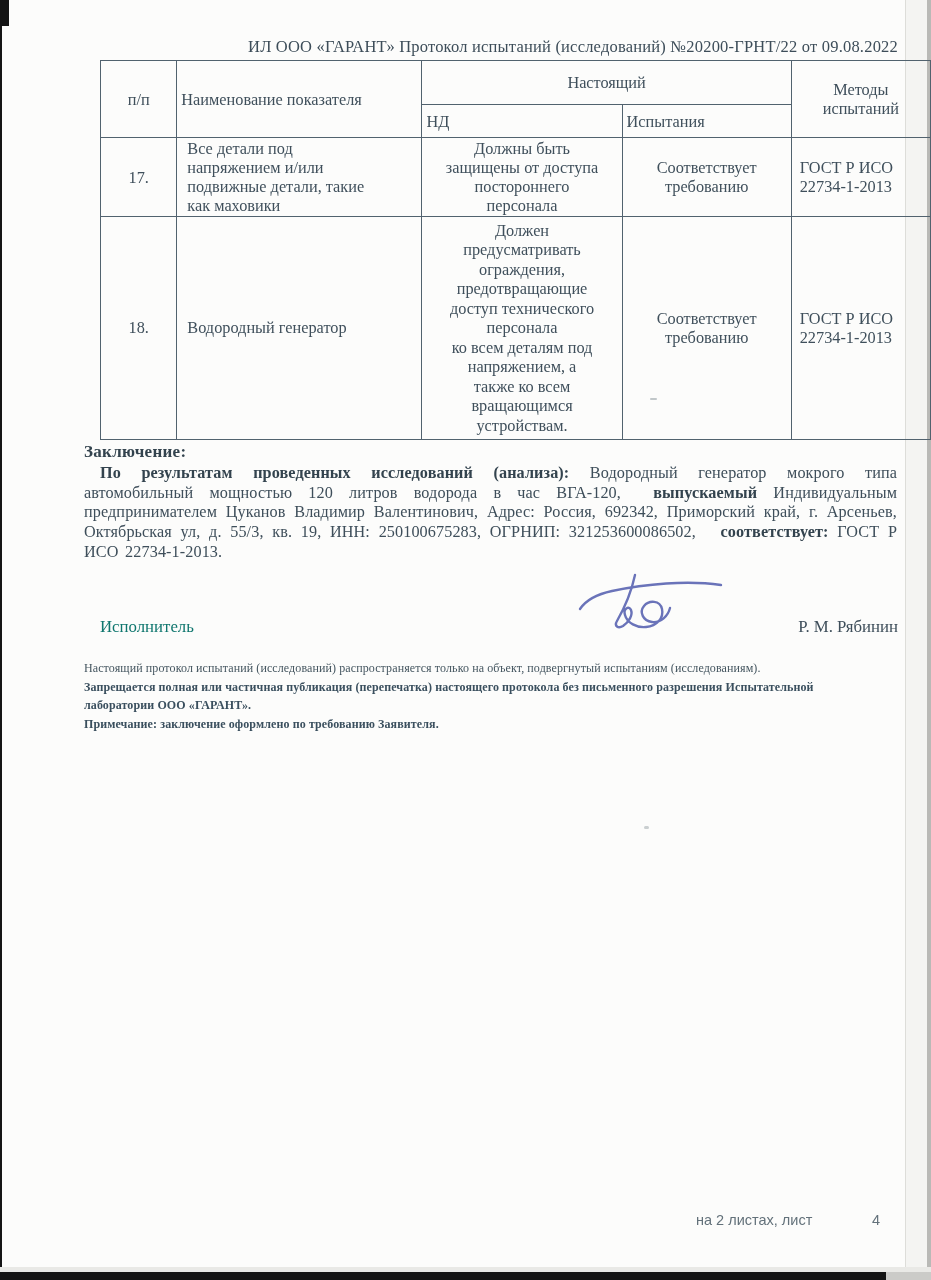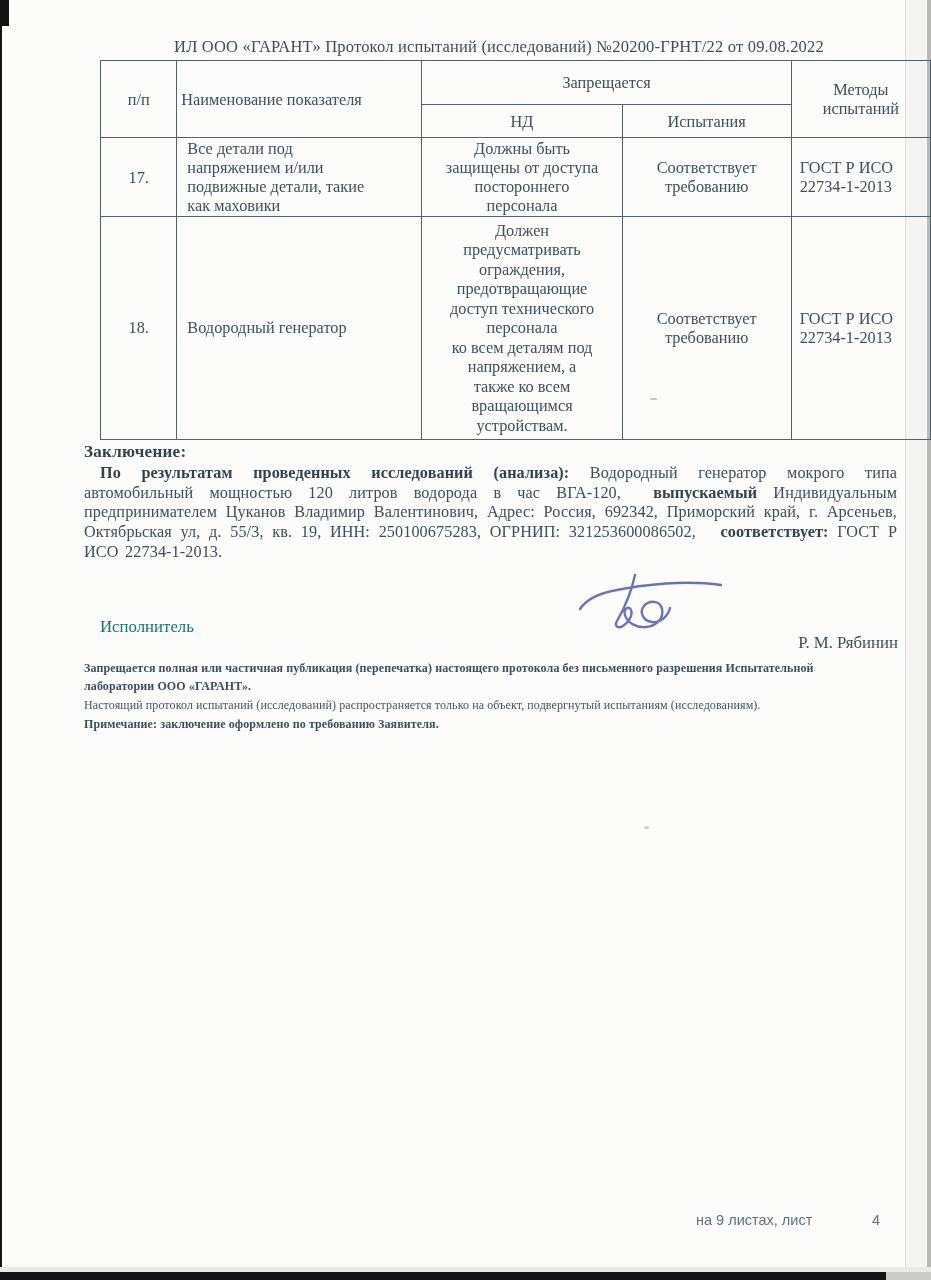--- a/index.html
+++ b/index.html
@@ -18,21 +18,21 @@
   .edge-right-dark { position:absolute; right:0; top:0; width:4px; height:100%; background:#b9b9b6; }
   .bottom-light { position:absolute; left:0; bottom:8px; width:100%; height:5px; background:#e9e9e6; }
   .bottom-dark { position:absolute; left:0; bottom:0; width:886px; height:8px; background:#141414; }
   .bottom-gray { position:absolute; left:886px; bottom:0; width:45px; height:8px; background:#cbcbc8; }
   .speck1 { position:absolute; left:650px; top:398px; width:7px; height:2px; background:#8f9aa0; opacity:.55; border-radius:2px; }
   .speck2 { position:absolute; left:644px; top:826px; width:5px; height:3px; background:#98a2a6; opacity:.5; border-radius:2px; }
 
   
   .doc-title {
     position:absolute; top:37px; left:100px; width:798px;
-    text-align:center; font-size:16.5px; letter-spacing:.2px;
+    text-align:right; font-size:16.5px; letter-spacing:.2px;
     color:#3d4d59; white-space:nowrap;
   }
 
   
   table.results {
     position:absolute; top:60px; left:100px;
     border-collapse:collapse; table-layout:fixed;
     font-size:16.3px; color:#3f4f5b;
   }
   table.results th, table.results td {
@@ -40,37 +40,37 @@
     font-weight:normal; vertical-align:middle;
     padding:1px 4px; line-height:19px;
     white-space:pre-line;
   }
   .c-num   { width:68px;  text-align:center; }
   .c-name  { width:232px; text-align:left; padding-left:10px !important; }
   .c-nd    { width:192px; text-align:center; }
   .c-test  { width:161px; text-align:center; }
   .c-meth  { width:127px; text-align:left; padding-left:8px !important; }
   tr.hdr1 th { height:41px; text-align:center; }
-  tr.hdr2 th { height:30px; text-align:center;margin-top:40px; }
+  tr.hdr2 th { height:30px; text-align:left;margin-top:40px; }
   tr.row17 td { height:73px;margin-top:40px; }
   tr.row18 td { height:220px; line-height:19.5px; }
 
   
   .conclusion { position:absolute; top:442px; left:84px; width:813px; }
   .conclusion-heading { font-weight:bold; font-size:17px; color:#33434e; letter-spacing:.3px; }
   .conclusion-paragraph {
     margin:2px 0 0 0; text-align:justify;
     font-size:16.2px; line-height:19.7px; color:#3e4e5a;
     word-spacing:2.5px; letter-spacing:.1px;
   }
   .conclusion-paragraph .b { font-weight:bold; color:#33434e;margin-left:16px; }
 
   
   .executor-label { position:absolute; top:617px; left:100px; font-size:16.8px; color:#0f766e; }
-  .executor-name  { position:absolute; top:633px; left:756px; width:142px; text-align:right;
+  .executor-name  { position:absolute; top:617px; left:756px; width:142px; text-align:right;
                     font-size:16.8px; color:#3e4e5a; }
   .sig { position:absolute; left:540px; top:563px; width:200px; height:100px; }
 
   
   .fine-print { position:absolute; top:659px; left:84px; width:802px;
                 font-size:12px; line-height:18px; color:#44555f; letter-spacing:.1px; }
   .fine-print .fp-line { margin:0 0 1px 0; }
   .fine-print .fp-bold { font-weight:bold; color:#3a4f5e; }
 
   
@@ -101,21 +101,21 @@
       <col style="width:68px">
         <col style="width:232px">
         <col style="width:192px">
         <col style="width:161px">
         <col style="width:127px">
     </colgroup>
     <thead>
       <tr class="hdr1">
         <th rowspan="2" class="c-num">п/п</th>
         <th rowspan="2" class="c-name" style="text-align:left; padding-left:4px !important;">Наименование показателя</th>
-        <th colspan="2">Запрещается</th>
+        <th colspan="2">Настоящий</th>
         <th rowspan="2" class="c-meth" style="text-align:center; padding-left:4px !important;border-radius:28px;">Методы
 испытаний</th>
       </tr>
       <tr class="hdr2">
         <th class="c-nd">НД</th>
         <th class="c-test">Испытания</th>
       </tr>
     </thead>
     <tbody>
       <tr class="row17">
@@ -163,23 +163,23 @@
   <div class="executor-label">Исполнитель</div>
   <svg class="sig" viewBox="0 0 200 100" style="color: rgb(86, 97, 176);">
     <g fill="none" stroke="currentColor" stroke-width="2.4" stroke-linecap="round" opacity="0.88">
       <path d="M 40,46 C 46,37 58,31 72,28 C 105,21 147,17 181,22"></path>
       <path d="M 95,12 C 92,26 85,44 77,58 C 74,63 78,66 83,63 C 89,59 93,52 91,47 C 89,42 83,46 85,52 C 87,60 97,65 106,64 C 117,63 124,55 122,46 C 120,37 109,37 104,43 C 99,49 103,58 112,59 C 121,60 128,53 130,45"></path>
     </g>
   </svg>
   <div class="executor-name">Р. М. Рябинин</div>
 
   <div class="fine-print">
+    <p class="fp-line">Настоящий протокол испытаний (исследований) распространяется только на объект, подвергнутый испытаниям (исследованиям).</p>
     <p class="fp-line fp-bold">Запрещается полная или частичная публикация (перепечатка) настоящего протокола без письменного разрешения Испытательной лаборатории  ООО «ГАРАНТ».</p>
-    <p class="fp-line">Настоящий протокол испытаний (исследований) распространяется только на объект, подвергнутый испытаниям (исследованиям).</p>
     <p class="fp-line fp-bold">Примечание: заключение оформлено по требованию Заявителя.</p>
   </div>
 
   <div class="page-footer">
-    <span>на 9  листах, лист</span>
+    <span>на 2  листах, лист</span>
     <span>4</span>
   </div>
 
 </div>
 
 </body></html>

